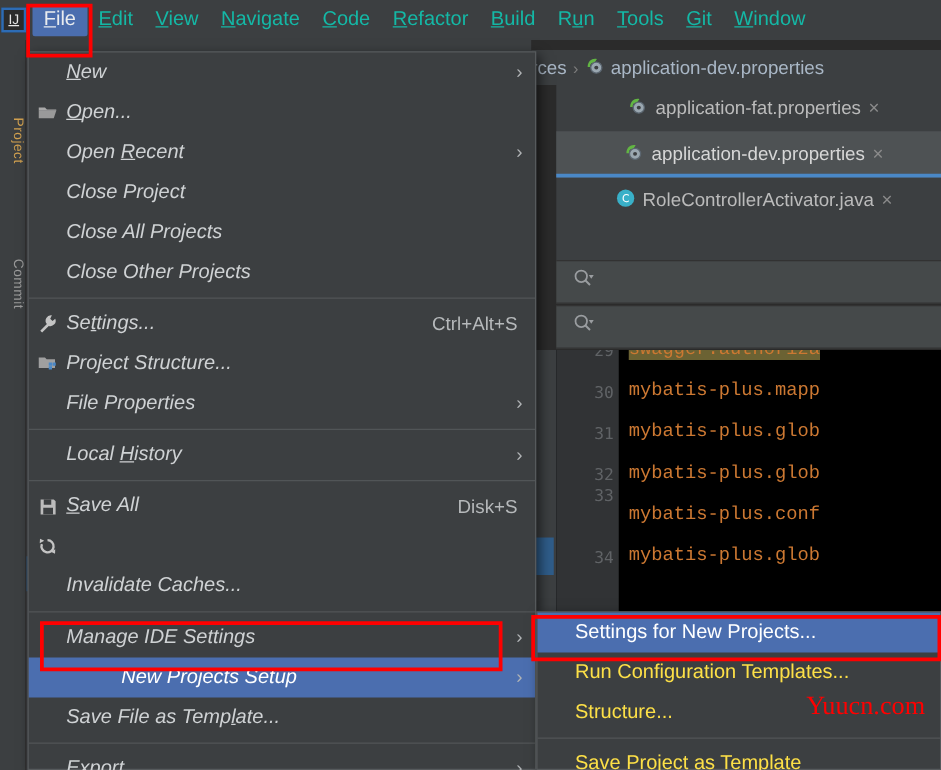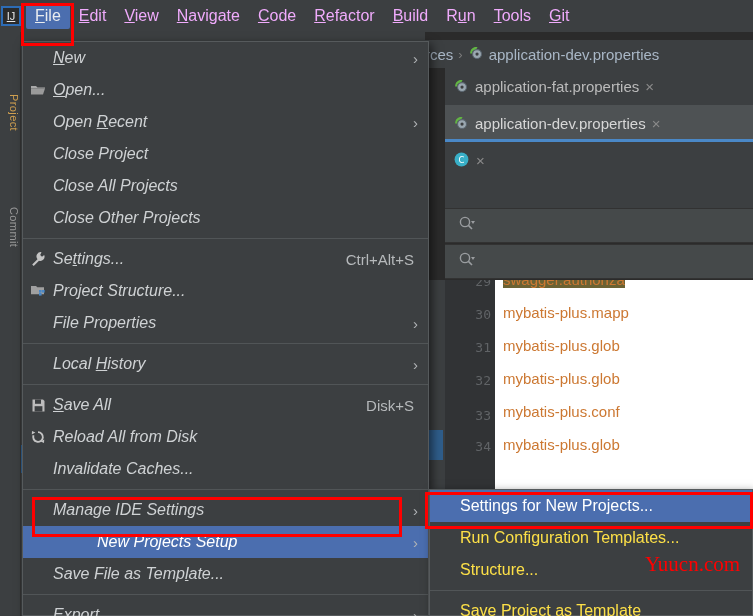--- a/index.html
+++ b/index.html
@@ -18,21 +18,21 @@
   .menubar{
     position:absolute; left:0; top:0; width:753px; height:32px;
     background:#3c3f41; color:#bbbbbb; display:flex; align-items:center;
   }
   .winbtn{
     width:20px; height:20px; margin-left:1px; background:#2b2b2b;
     border:2px solid #2d6cb5; color:#e8e8e8; font-size:11px;
     display:flex; align-items:center; justify-content:center; line-height:1;text-decoration:underline;
   }
   .mb-item{
-    font-size:16px; color:#f0abfc; padding:3px 9px 4px 9px; white-space:nowrap;
+    font-size:16px; color:#14b8a6; padding:3px 9px 4px 9px; white-space:nowrap;
   }
   .mb-item .mn{ text-decoration:underline; }
   .mb-item.sel{ background:#4b6eaf; color:#e9ecef; border-radius:2px; }
 
   
   .stripe{
     position:absolute; left:0; top:32px; width:21px; height:584px;
     background:#3c3f41; border-right:1px solid #323232;
   }
   .vtab{
@@ -72,52 +72,52 @@
     background:#3c3f41; white-space:nowrap;
   }
   .crumb-sep{ color:#7c7c7c; margin:0 5px; font-size:13px; }
 
   .tabstrip{
     position:absolute; left:445px; top:68px; width:308px; height:140px;
     background:#3c3f41;
   }
   .etab{
     position:relative; height:37px; display:flex; align-items:center;
-    padding-left:8px; font-size:15px; color:#bbbbbb; white-space:nowrap;
+    padding-left:8px; font-size:15px; color:#bbbbbb; white-space:nowrap;justify-content:center;
   }
   .etab.active{ background:#4e5254; color:#d7d7d7; }
   .etab.active::after{
     content:""; position:absolute; left:0; bottom:0; width:100%; height:3px;
     background:#4a88c7;
   }
   .etab .tabx{ margin-left:6px; color:#8b8b8b; font-size:15px; }
 
   .searchbar{
     position:absolute; left:445px; top:208px; width:308px; height:35px;
     background:#45494a; border-top:1px solid #323232; border-bottom:1px solid #323232;
     display:flex; align-items:center; padding-left:13px;
   }
   .searchbar.two{ top:244px; }
 
   
   .codearea{
     position:absolute; left:425px; top:280px; width:328px; height:336px;
-    background:#ffffff; overflow:hidden;
+    background:#000000; overflow:hidden;
   }
   .gutter{
     position:absolute; left:20px; top:0; width:50px; height:336px;
     background:#313335;
   }
   .ln{
     position:absolute; left:20px; width:46px; text-align:right;
     font-family:"DejaVu Sans Mono", monospace; font-size:13px; color:#606366;
   }
   .cl{
     position:absolute; left:78px;
-    font-family:Liberation Sans, sans-serif; font-size:15px; color:#cc7832;
+    font-family:Liberation Mono, monospace; font-size:15px; color:#cc7832;
     white-space:nowrap;
   }
   .cl.hl{ background:#6b6233; }
   .leftscroll{
     position:absolute; left:0; top:0; width:20px; height:336px; background:#3c3f41;
   }
   .leftscroll .mark{
     position:absolute; left:1px; top:150px; width:17px; height:30px; background:#2f5d8a;
   }
 
@@ -225,20 +225,21 @@
       <span class="tabx">×</span>
     </div>
 
     <div class="etab">
       <span class="ico">
         <svg width="17" height="17" viewBox="0 0 16 16">
           <circle cx="8" cy="8" r="6.5" fill="#39b0c8"></circle>
           <text x="8" y="11.2" font-size="8" fill="#ffffff" text-anchor="middle" font-family="DejaVu Sans, sans-serif">C</text>
         </svg>
       </span>
+      <span style="margin-left:5px">RoleControllerActivator.java</span>
       <span class="tabx">×</span>
     </div>
   </div>
 
   <div class="searchbar">
     <span class="ico">
       <svg width="18" height="18" viewBox="0 0 18 18">
         <circle cx="7" cy="7" r="4.6" fill="none" stroke="#9a9da0" stroke-width="1.4"></circle>
         <line x1="10.4" y1="10.4" x2="14" y2="14" stroke="#9a9da0" stroke-width="1.6"></line>
         <path d="M13 6 l4 0 l-2 3 z" fill="#9a9da0"></path>
@@ -261,21 +262,21 @@
   <div class="codearea">
     <div class="leftscroll">
       <div class="mark"></div>
     </div>
     <div class="gutter"></div>
 
     <div class="ln" style="top:-6px">29</div>
     <div class="ln" style="top:27px">30</div>
     <div class="ln" style="top:60px">31</div>
     <div class="ln" style="top:93px">32</div>
-    <div class="ln" style="top:128px">33</div>
+    <div class="ln" style="top:110px">33</div>
     <div class="ln" style="top:159px">34</div>
 
     <div class="cl hl" style="top:-9px">swagger.authoriza</div>
     <div class="cl" style="top:24px">mybatis-plus.mapp</div>
     <div class="cl" style="top:57px">mybatis-plus.glob</div>
     <div class="cl" style="top:90px">mybatis-plus.glob</div>
     <div class="cl" style="top:123px">mybatis-plus.conf</div>
     <div class="cl" style="top:156px">mybatis-plus.glob</div>
   </div>
 
@@ -289,20 +290,21 @@
     <div class="mb-item sel" style="margin-left:5px"><span class="mn">F</span>ile</div>
     <div class="mb-item"><span class="mn">E</span>dit</div>
     <div class="mb-item"><span class="mn">V</span>iew</div>
     <div class="mb-item"><span class="mn">N</span>avigate</div>
     <div class="mb-item"><span class="mn">C</span>ode</div>
     <div class="mb-item"><span class="mn">R</span>efactor</div>
     <div class="mb-item"><span class="mn">B</span>uild</div>
     <div class="mb-item">R<span class="mn">u</span>n</div>
     <div class="mb-item"><span class="mn">T</span>ools</div>
     <div class="mb-item"><span class="mn">G</span>it</div>
+    <div class="mb-item"><span class="mn">W</span>indow</div>
   </div>
 
   <div class="filemenu">
 
     <div class="mi">
       <span class="mi-ico"></span>
       <span class="mi-label"><span class="mn">N</span>ew</span>
       <span class="mi-arrow">›</span>
     </div>
 
@@ -390,21 +392,20 @@
     </div>
 
     <div class="mi">
       <span class="mi-ico">
         <svg width="16" height="16" viewBox="0 0 16 16">
           <path d="M8 2.2 a5.8 5.8 0 1 1-5.4 3.7 l1.8 .7 A3.9 3.9 0 1 0 8 4.1 z" fill="#c4c4c4"></path>
           <path d="M2 2 l3.4 1.6 -3.6 2 z" fill="#c4c4c4"></path>
           <path d="M14 14 l-3.4-1.6 3.6-2 z" fill="#c4c4c4"></path>
         </svg>
       </span>
-      <span class="mi-label">Reload All from Disk</span>
     </div>
 
     <div class="mi">
       <span class="mi-ico"></span>
       <span class="mi-label">Invalidate Caches...</span>
     </div>
 
     <div class="msep"></div>
 
     <div class="mi">

